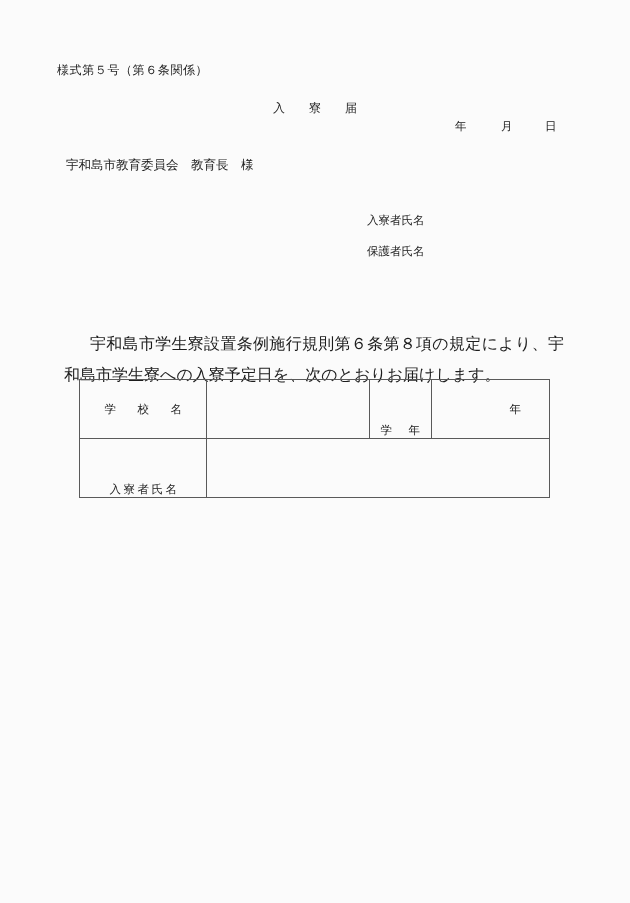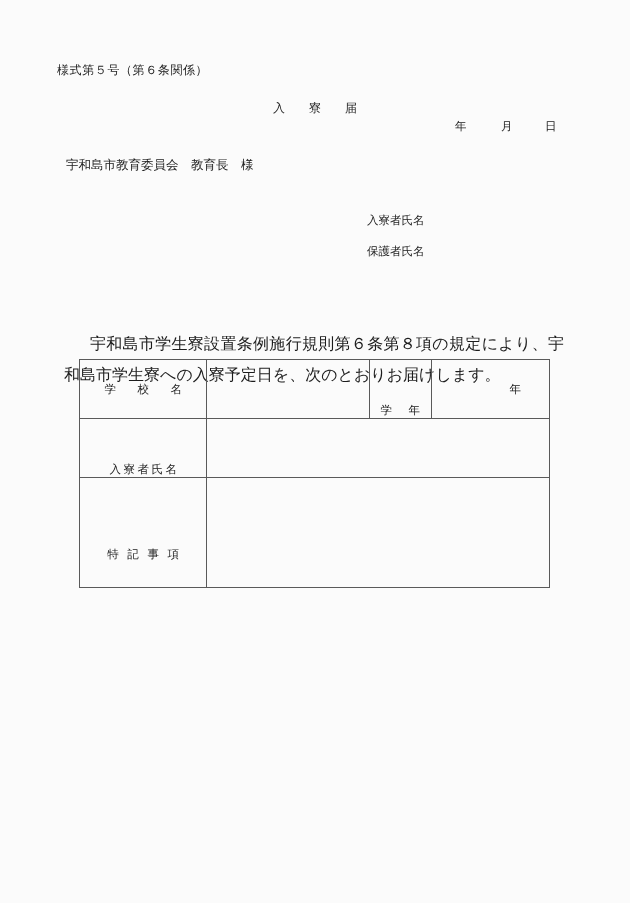--- a/index.html
+++ b/index.html
@@ -93,21 +93,21 @@
     line-height: 1.95;
     text-align: justify;
     text-indent: 26px;
     margin-top: 28px;
   }
 
   
   .form-table {
     position: absolute;
     left: 79px;
-    top: 359px;
+    top: 379px;
     width: 471px;
     border-collapse: collapse;
     table-layout: fixed;
     font-size: 11.5px;
   }
   .form-table td {
     border: 1px solid #5a5a5a;
     padding: 0;
     vertical-align: middle;
   }
@@ -220,23 +220,17 @@
       </tr>
 
       <tr class="row-name">
         <td class="cell-label">
           <span class="label-spaced-sm">入寮者氏名</span>
         </td>
         <td colspan="3"></td>
       </tr>
 
 
-      <tr class="row-notes">
-        <td class="notes-label">
-          <span class="label-spaced-sm">特 記 事 項</span>
-        </td>
-        <td colspan="3" class="notes-field"></td>
-      </tr>
     </tbody>
   </table>
 
 
 </div>
 
 </body></html>

